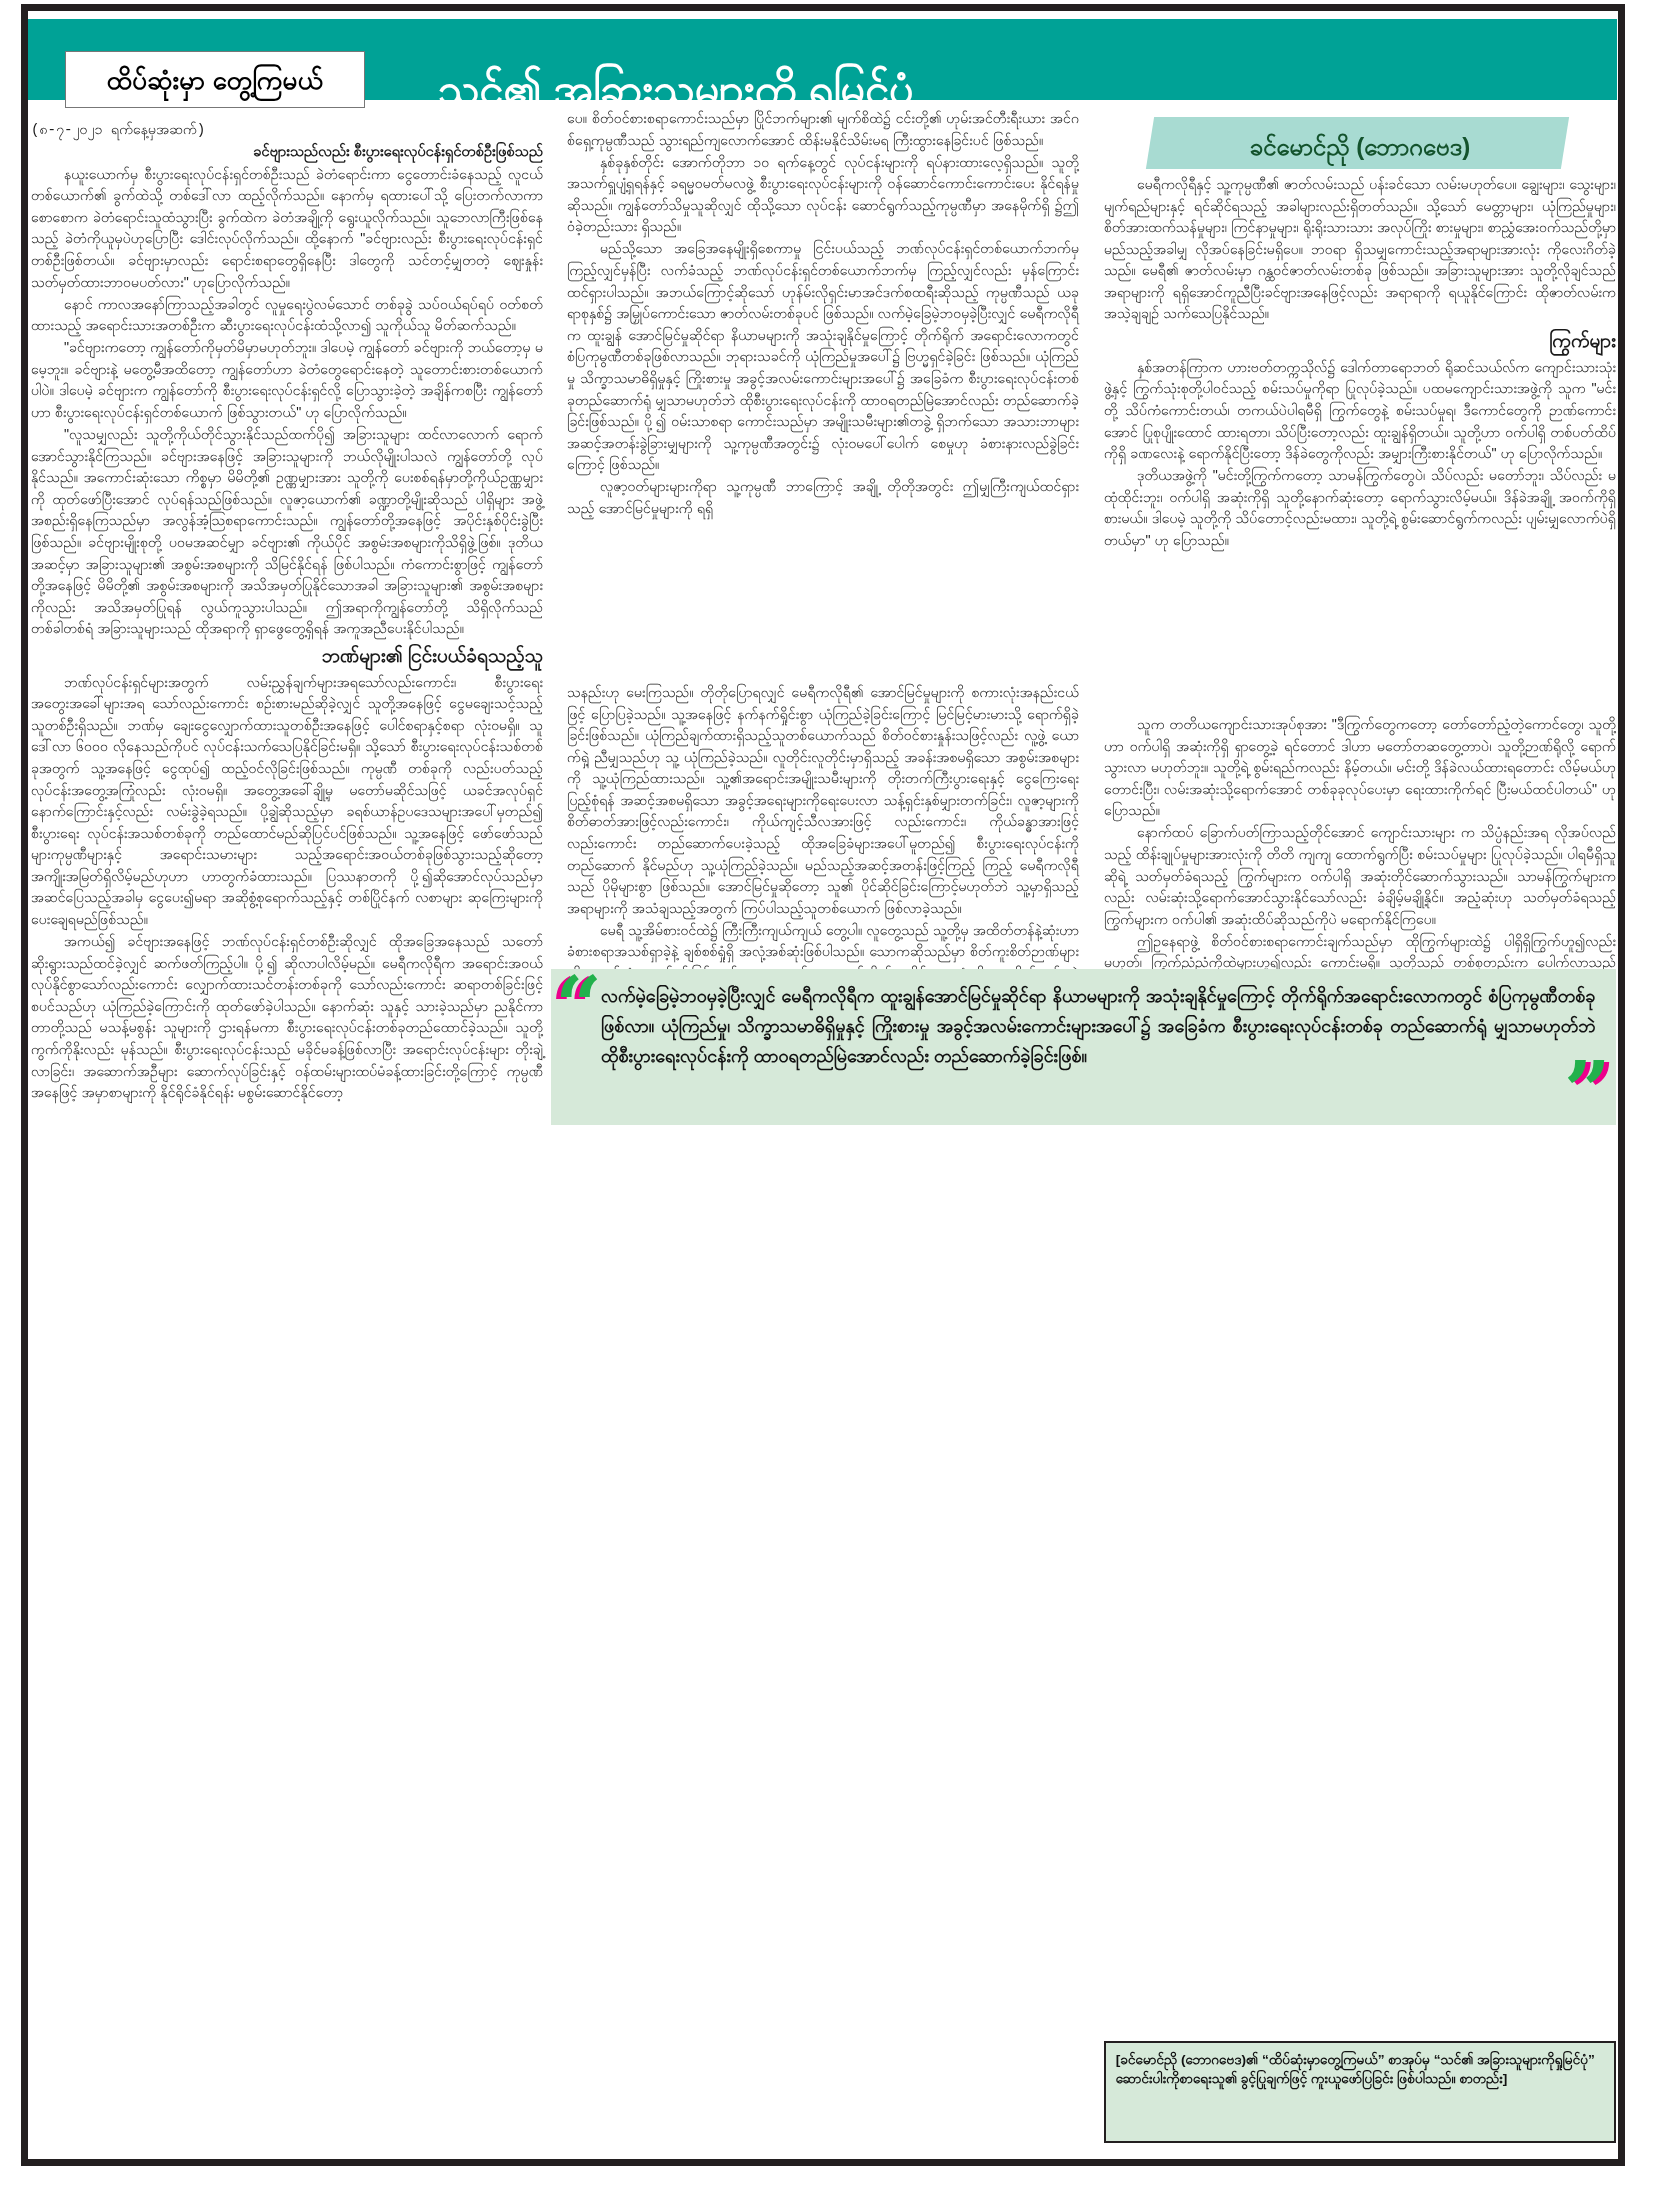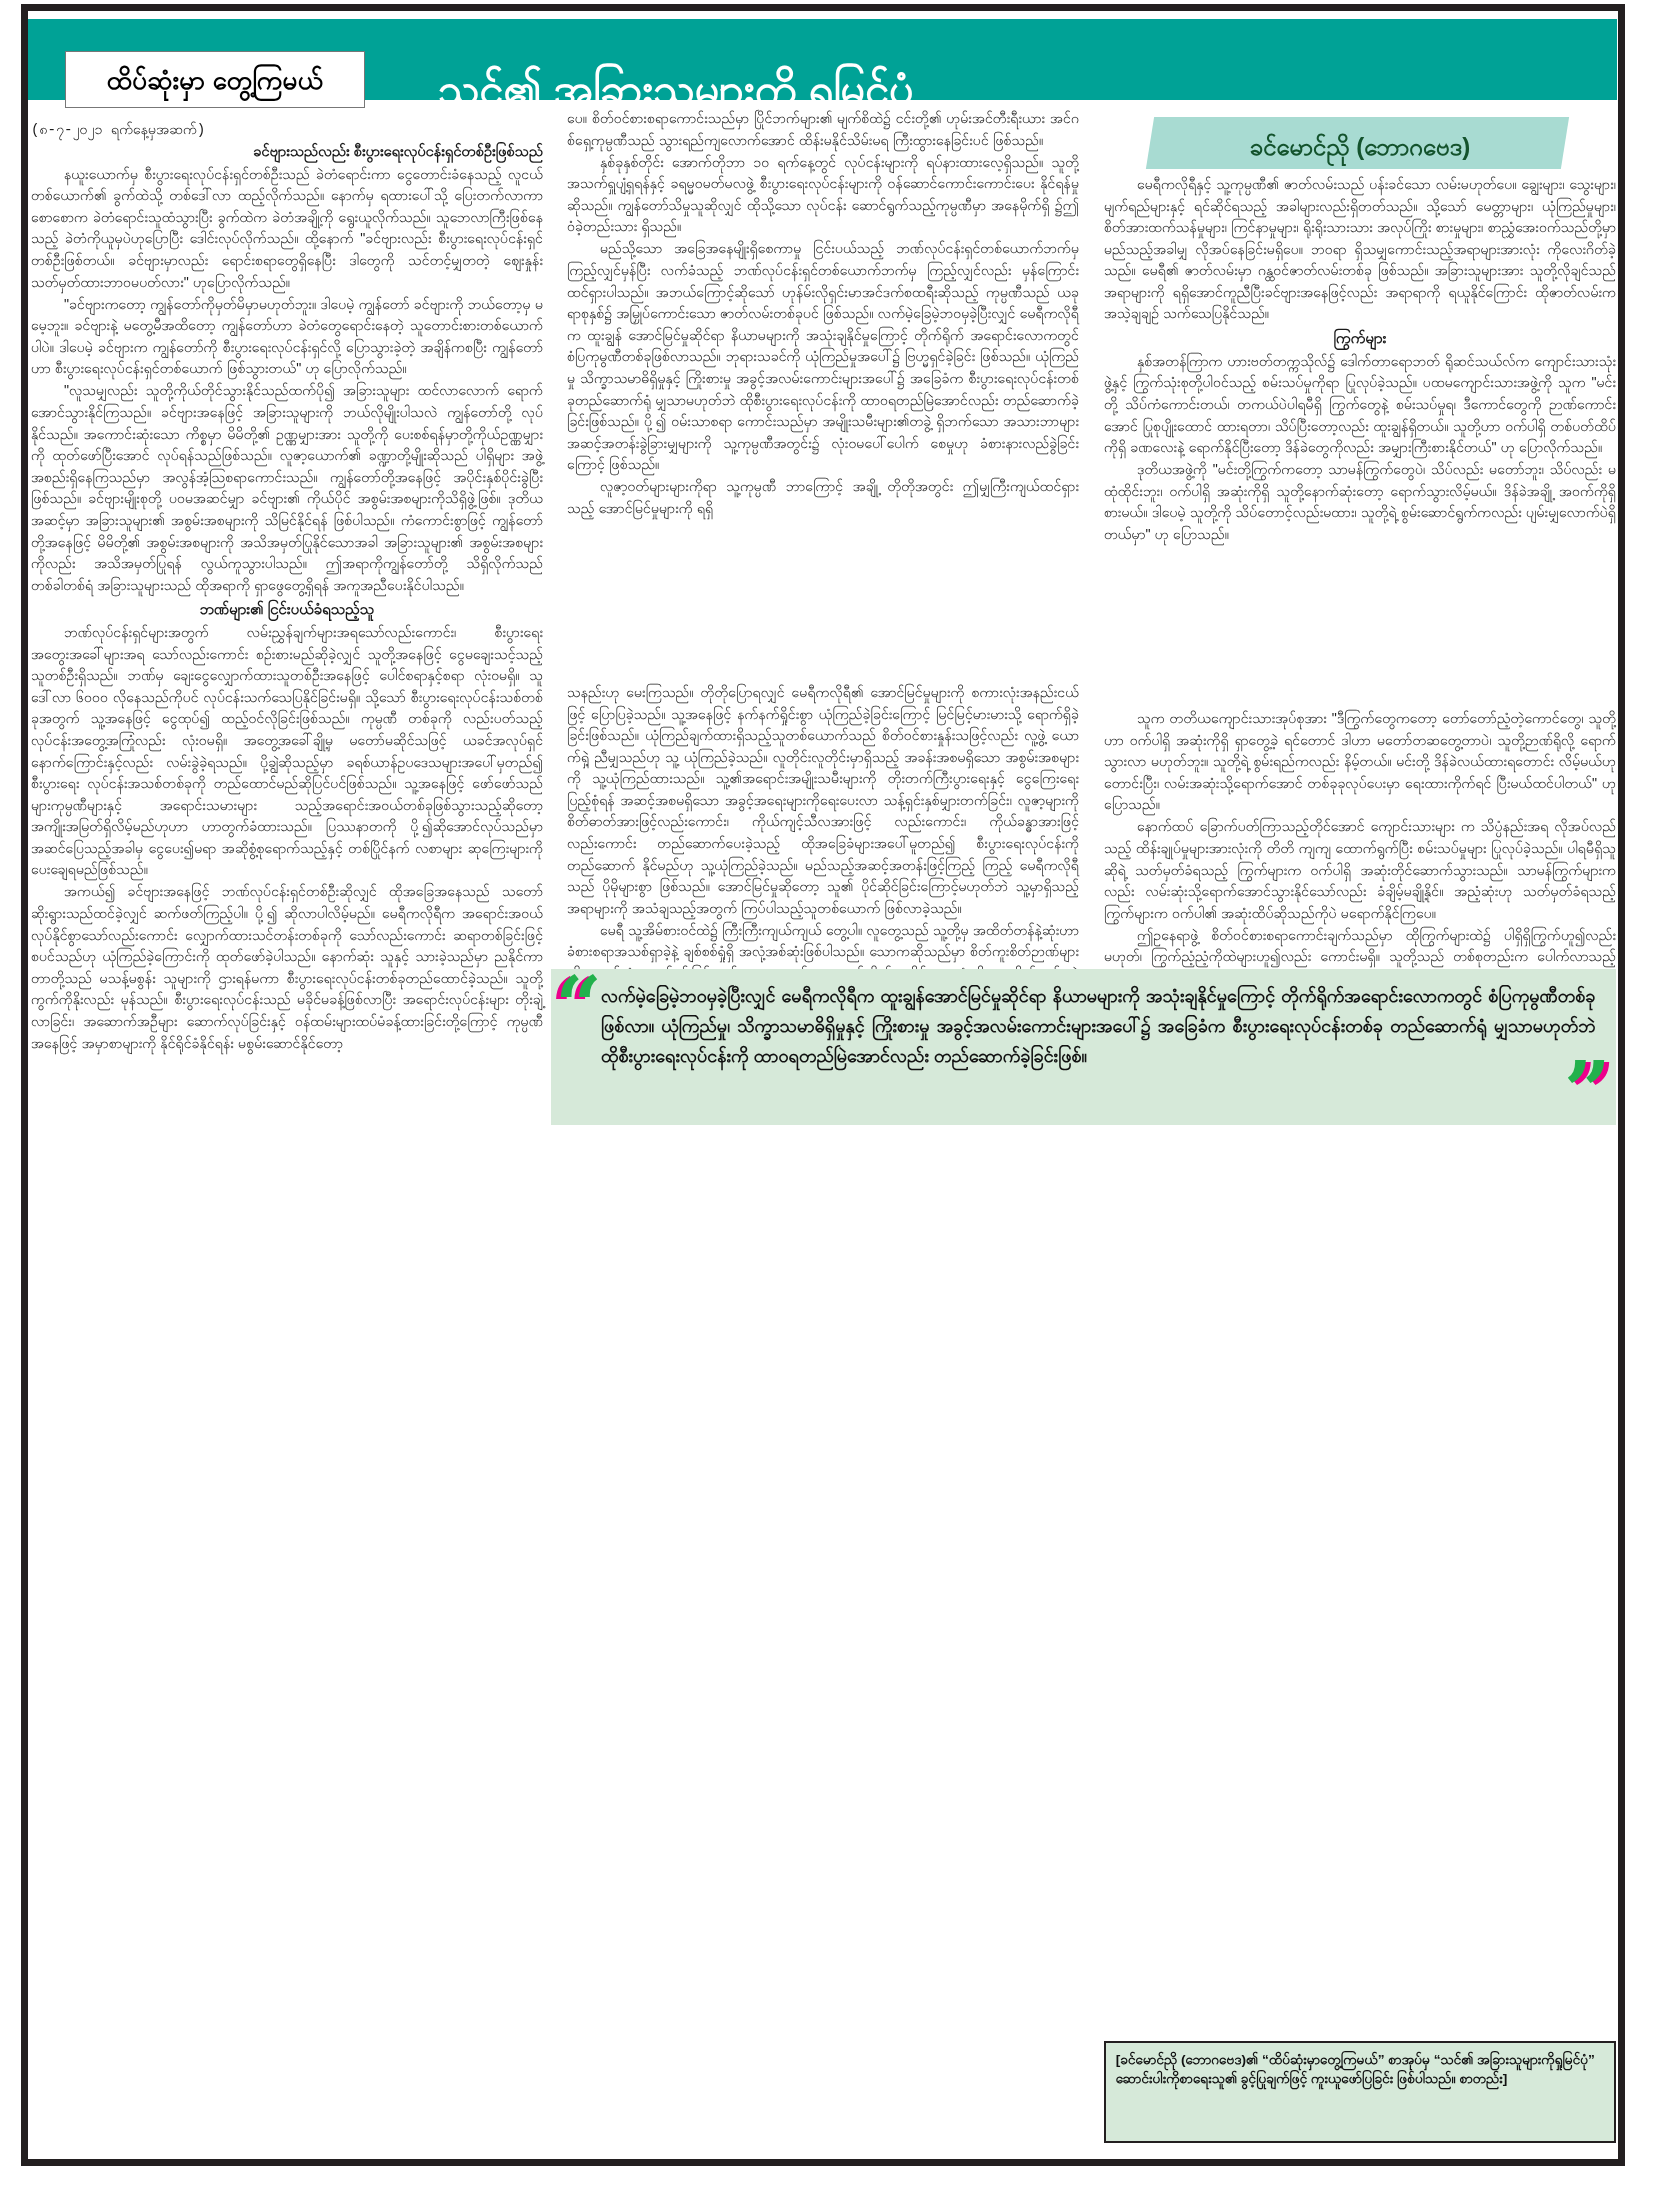--- a/index.html
+++ b/index.html
@@ -104,25 +104,25 @@
     line-height: 1.52;
     text-align: justify;
     text-justify: inter-word;
     margin: 0 0 0.5px 0;
     word-spacing: 0.3px;
     hyphens: none;
   }
   .para.indent { text-indent: 33px; }
   .para.noindent { text-indent: 0; }
   .subhead {
-    font-size: 15px;
+    font-size: 19px;
     font-weight: bold;
     line-height: 1.5;
     margin: 2.2px 0 1.1px 0;
-    text-align: center;
+    text-align: right;
   }
   .dateline {
     font-size: 14.2px;
     line-height: 1.5;
     margin: 12px 0 0 0;
     font-family: Liberation Mono, monospace;
   }
   .lead {
     font-size: 14.6px;
     font-weight: bold;
@@ -236,20 +236,21 @@
       <span id="headline-text">သင်၏ အခြားသူများကို ရှုမြင်ပုံ</span>
     </div>
   </div>
 
   <div id="content">
 
     <div class="col" id="col1">
       <p class="dateline">(၈-၇-၂၀၂၁ ရက်နေ့မှအဆက်)</p>
       <p class="lead">ခင်ဗျားသည်လည်း စီးပွားရေးလုပ်ငန်းရှင်တစ်ဦးဖြစ်သည်</p>
       <p class="para indent">နယူးယောက်မှ စီးပွားရေးလုပ်ငန်းရှင်တစ်ဦးသည် ခဲတံရောင်းကာ ငွေတောင်းခံနေသည့် လူငယ်တစ်ယောက်၏ ခွက်ထဲသို့ တစ်ဒေါ်လာ ထည့်လိုက်သည်။ နောက်မှ ရထားပေါ်သို့ ပြေးတက်လာကာ စောစောက ခဲတံရောင်းသူထံသွားပြီး ခွက်ထဲက ခဲတံအချို့ကို ရွေးယူလိုက်သည်။ သူဘေလာကြီးဖြစ်နေသည့် ခဲတံကိုယူမှပဲဟုပြောပြီး ဒေါင်းလုပ်လိုက်သည်။ ထို့နောက် "ခင်ဗျားလည်း စီးပွားရေးလုပ်ငန်းရှင်တစ်ဦးဖြစ်တယ်။ ခင်ဗျားမှာလည်း ရောင်းစရာတွေရှိနေပြီး ဒါတွေကို သင်တင့်မျှတတဲ့ ဈေးနှုန်း သတ်မှတ်ထားဘာဝမပတ်လား" ဟုပြောလိုက်သည်။</p>
+      <p class="para indent">နောင် ကာလအနော်ကြာသည့်အခါတွင် လူမှုရေးပွဲလမ်သောင် တစ်ခုခွဲ သပ်ဝယ်ရပ်ရပ် ဝတ်စတ်ထားသည့် အရောင်းသားအတစ်ဦးက ဆီးပွားရေးလုပ်ငန်းထံသို့လာ၍ သူကိုယ်သူ မိတ်ဆက်သည်။</p>
       <p class="para indent">"ခင်ဗျားကတော့ ကျွန်တော်ကိုမှတ်မိမှာမဟုတ်ဘူး။ ဒါပေမဲ့ ကျွန်တော် ခင်ဗျားကို ဘယ်တော့မှ မမေ့ဘူး။ ခင်ဗျားနဲ့ မတွေ့မီအထိတော့ ကျွန်တော်ဟာ ခဲတံတွေရောင်းနေတဲ့ သူတောင်းစားတစ်ယောက်ပါပဲ။ ဒါပေမဲ့ ခင်ဗျားက ကျွန်တော်ကို စီးပွားရေးလုပ်ငန်းရှင်လို့ ပြောသွားခဲ့တဲ့ အချိန်ကစပြီး ကျွန်တော်ဟာ စီးပွားရေးလုပ်ငန်းရှင်တစ်ယောက် ဖြစ်သွားတယ်" ဟု ပြောလိုက်သည်။</p>
       <p class="para indent">"လူသမျှလည်း သူတို့ကိုယ်တိုင်သွားနိုင်သည်ထက်ပို၍ အခြားသူများ ထင်လာလောက် ရောက်အောင်သွားနိုင်ကြသည်။ ခင်ဗျားအနေဖြင့် အခြားသူများကို ဘယ်လိုမျိုးပါသလဲ ကျွန်တော်တို့ လုပ်နိုင်သည်။ အကောင်းဆုံးသော ကိစ္စမှာ မိမိတို့၏ ဥဏ္ဏမျှားအား သူတို့ကို ပေးစစ်ရန်မှာတို့ကိုယ်ဥဏ္ဏမျှားကို ထုတ်ဖော်ပြီးအောင် လုပ်ရန်သည်ဖြစ်သည်။ လူဇာ့ယောက်၏ ခဏ္ဍာတို့မျိုးဆိုသည် ပါရှိများ အဖွဲ့အစည်းရှိနေကြသည်မှာ အလွန်အံ့သြစရာကောင်းသည်။ ကျွန်တော်တို့အနေဖြင့် အပိုင်းနှစ်ပိုင်းခွဲပြီးဖြစ်သည်။ ခင်ဗျားမျိုးစုတို့ ပဝမအဆင်မျှာ ခင်ဗျား၏ ကိုယ်ပိုင် အစွမ်းအစများကိုသိရှိဖွဲ့ဖြစ်။ ဒုတိယအဆင့်မှာ အခြားသူများ၏ အစွမ်းအစများကို သိမြင်နိုင်ရန် ဖြစ်ပါသည်။ ကံကောင်းစွာဖြင့် ကျွန်တော်တို့အနေဖြင့် မိမိတို့၏ အစွမ်းအစများကို အသိအမှတ်ပြုနိုင်သောအခါ အခြားသူများ၏ အစွမ်းအစများကိုလည်း အသိအမှတ်ပြုရန် လွယ်ကူသွားပါသည်။ ဤအရာကိုကျွန်တော်တို့ သိရှိလိုက်သည်တစ်ခါတစ်ရံ အခြားသူများသည် ထိုအရာကို ရှာဖွေတွေ့ရှိရန် အကူအညီပေးနိုင်ပါသည်။</p>
       <p class="subhead">ဘဏ်များ၏ ငြင်းပယ်ခံရသည့်သူ</p>
       <p class="para indent">ဘဏ်လုပ်ငန်းရှင်များအတွက် လမ်းညွှန်ချက်များအရသော်လည်းကောင်း၊ စီးပွားရေးအတွေးအခေါ်များအရ သော်လည်းကောင်း စဉ်းစားမည်ဆိုခဲ့လျှင် သူတို့အနေဖြင့် ငွေမချေးသင့်သည့်သူတစ်ဦးရှိသည်။ ဘဏ်မှ ချေးငွေလျှောက်ထားသူတစ်ဦးအနေဖြင့် ပေါင်စရာနှင့်စရာ လုံးဝမရှိ။ သူဒေါ်လာ ၆၀၀၀ လိုနေသည်ကိုပင် လုပ်ငန်းသက်သေပြနိုင်ခြင်းမရှိ။ သို့သော် စီးပွားရေးလုပ်ငန်းသစ်တစ်ခုအတွက် သူ့အနေဖြင့် ငွေထုပ်၍ ထည့်ဝင်လိုခြင်းဖြစ်သည်။ ကုမ္ပဏီ တစ်ခုကို လည်းပတ်သည့် လုပ်ငန်းအတွေ့အကြုံလည်း လုံးဝမရှိ။ အတွေ့အခေါ်ချို့မှ မတော်မဆိုင်သဖြင့် ယခင်အလုပ်ရှင်နောက်ကြောင်းနှင့်လည်း လမ်းခွဲခဲ့ရသည်။ ပို့ချွဲဆိုသည့်မှာ ခရစ်ယာန်ဥပဒေသများအပေါ်မှတည်၍ စီးပွားရေး လုပ်ငန်းအသစ်တစ်ခုကို တည်ထောင်မည်ဆိုပြင်ပင်ဖြစ်သည်။ သူ့အနေဖြင့် ဖော်ဖော်သည်များကုမ္ပဏီများနှင့် အရောင်းသမားများ သည့်အရောင်းအဝယ်တစ်ခုဖြစ်သွားသည့်ဆိုတော့ အကျိုးအမြတ်ရှိလိမ့်မည်ဟုဟာ ဟာတွက်ခံထားသည်။ ပြဿနာတကို ပို့၍ဆိုအောင်လုပ်သည်မှာ အဆင်ပြေသည့်အခါမှ ငွေပေး၍မရာ အဆိုစွံ့စုရောက်သည့်နှင့် တစ်ပြိုင်နက် လစာများ ဆုကြေးများကို ပေးချေရမည်ဖြစ်သည်။</p>
       <p class="para indent">အကယ်၍ ခင်ဗျားအနေဖြင့် ဘဏ်လုပ်ငန်းရှင်တစ်ဦးဆိုလျှင် ထိုအခြေအနေသည် သတော်ဆိုးရွားသည်ထင်ခဲ့လျှင် ဆက်ဖတ်ကြည့်ပါ။ ပို့၍ ဆိုလာပါလိမ့်မည်။ မေရီကလိုရီက အရောင်းအဝယ်လုပ်နိုင်စွာသော်လည်းကောင်း လျှောက်ထားသင်တန်းတစ်ခုကို သော်လည်းကောင်း ဆရာတစ်ခြင်းဖြင့် စပင်သည်ဟု ယုံကြည်ခဲ့ကြောင်းကို ထုတ်ဖော်ခဲ့ပါသည်။ နောက်ဆုံး သူနှင့် သားခဲ့သည်မှာ ညနိုင်ကာတာတို့သည် မသန့်မစွန်း သူများကို ဌားရန်မကာ စီးပွားရေးလုပ်ငန်းတစ်ခုတည်ထောင်ခဲ့သည်။ သူတို့ကွက်ကိုနိုးလည်း မုန်သည်။ စီးပွားရေးလုပ်ငန်းသည် မခိုင်မခန့်ဖြစ်လာပြီး အရောင်းလုပ်ငန်းများ တိုးချဲ့လာခြင်း၊ အဆောက်အဦများ ဆောက်လုပ်ခြင်းနှင့် ဝန်ထမ်းများထပ်မံခန့်ထားခြင်းတို့ကြောင့် ကုမ္ပဏီအနေဖြင့် အမှာစာများကို နိုင်ရိုင်ခံနိုင်ရန်း မစွမ်းဆောင်နိုင်တော့</p>
     </div>
 
     <div class="col" id="col2">
       <p class="para noindent">ပေ။ စိတ်ဝင်စားစရာကောင်းသည်မှာ ပြိုင်ဘက်များ၏ မျက်စိထဲ၌ ငင်းတို့၏ ဟုမ်းအင်တီးရီးယား အင်ဂစ်ရှေ့ကုမ္ပဏီသည် သွားရည်ကျလောက်အောင် ထိန်းမနိုင်သိမ်းမရ ကြီးထွားနေခြင်းပင် ဖြစ်သည်။</p>
       <p class="para indent">နှစ်ခုနှစ်တိုင်း အောက်တိုဘာ ၁၀ ရက်နေ့တွင် လုပ်ငန်းများကို ရပ်နားထားလေ့ရှိသည်။ သူတို့အသက်ရှူပျံ့ရှရန်နှင့် ခရမ္မ၀မတ်မလဖွဲ့ စီးပွားရေးလုပ်ငန်းများကို ဝန်ဆောင်ကောင်းကောင်းပေး နိုင်ရန်မှု ဆိုသည်။ ကျွန်တော်သိမှုသူဆိုလျှင် ထိုသို့သော လုပ်ငန်း ဆောင်ရွက်သည့်ကုမ္ပဏီမှာ အနေမိုက်ရှိ ၌ဤဝံခဲ့တည်းသား ရှိသည်။</p>

